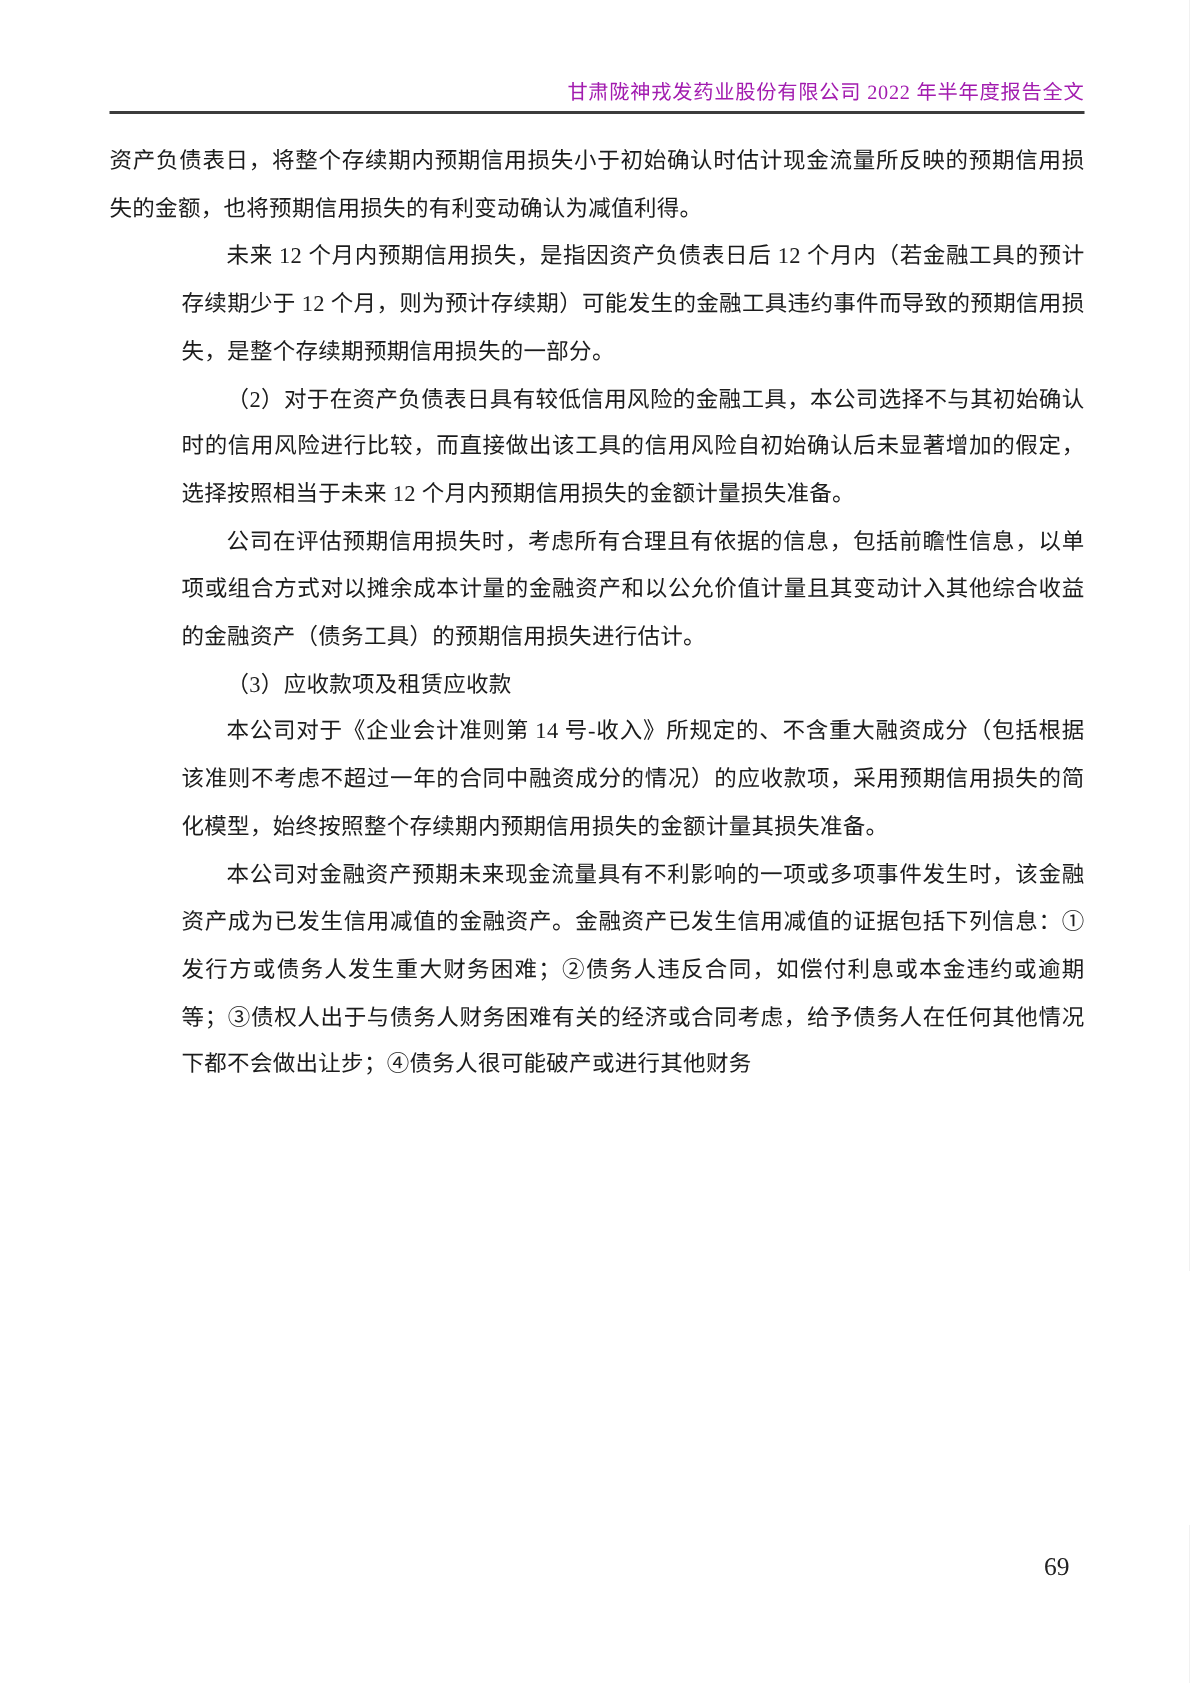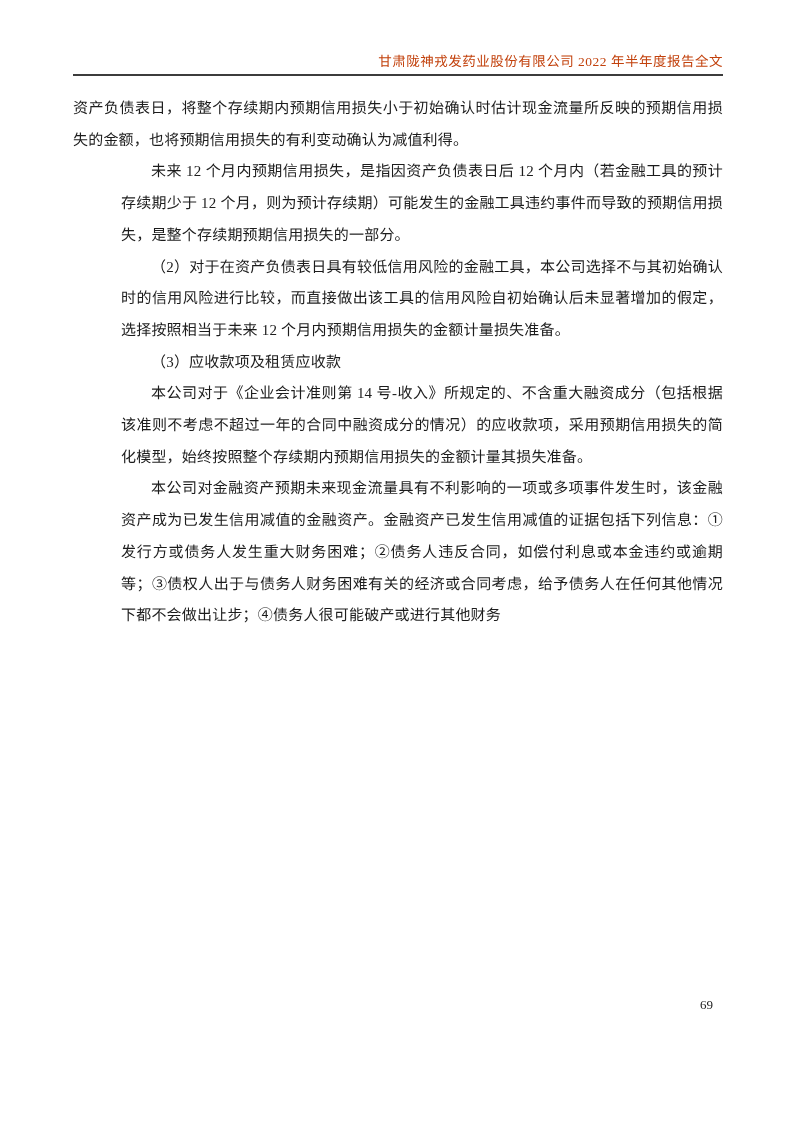--- a/index.html
+++ b/index.html
@@ -21,21 +21,21 @@
     position: absolute;
     left: 73px;
     top: 52px;
     width: 650px;
     text-align: right;
     font-size: 13.5px;
     line-height: 19px;
     letter-spacing: 0.5px;
     padding-bottom: 3px;
     border-bottom: 2px solid #3c3c3c;
-    color: #c2410c;
+    color: #a21caf;
   }
   .body-text {
     position: absolute;
     left: 73px;
     top: 93px;
     width: 650px;
     font-size: 15px;
     line-height: 31.7px;
     text-align: justify;
     letter-spacing: 0.2px;
@@ -44,41 +44,42 @@
     margin: 0;
     padding: 0;
   }
   .body-text p.indent {
     text-indent: 2em;
     margin-left: 48px;
   }
   .page-number {
     position: absolute;
     left: 73px;
-    top: 996px;
+    top: 1036px;
     width: 640px;
     text-align: right;
-    font-size: 13px;
+    font-size: 17px;
     line-height: 18px;
     color: #222222;
   }
 </style>
 </head>
 <body>
 
 <div class="page">
 
   <div class="header">
     <span>甘肃陇神戎发药业股份有限公司 2022 年半年度报告全文</span>
   </div>
 
   <div class="body-text">
     <p>资产负债表日，将整个存续期内预期信用损失小于初始确认时估计现金流量所反映的预期信用损失的金额，也将预期信用损失的有利变动确认为减值利得。</p>
     <p class="indent">未来 12 个月内预期信用损失，是指因资产负债表日后 12 个月内（若金融工具的预计存续期少于 12 个月，则为预计存续期）可能发生的金融工具违约事件而导致的预期信用损失，是整个存续期预期信用损失的一部分。</p>
     <p class="indent">（2）对于在资产负债表日具有较低信用风险的金融工具，本公司选择不与其初始确认时的信用风险进行比较，而直接做出该工具的信用风险自初始确认后未显著增加的假定，选择按照相当于未来 12 个月内预期信用损失的金额计量损失准备。</p>
+    <p class="indent">公司在评估预期信用损失时，考虑所有合理且有依据的信息，包括前瞻性信息，以单项或组合方式对以摊余成本计量的金融资产和以公允价值计量且其变动计入其他综合收益的金融资产（债务工具）的预期信用损失进行估计。</p>
     <p class="indent">（3）应收款项及租赁应收款</p>
     <p class="indent">本公司对于《企业会计准则第 14 号-收入》所规定的、不含重大融资成分（包括根据该准则不考虑不超过一年的合同中融资成分的情况）的应收款项，采用预期信用损失的简化模型，始终按照整个存续期内预期信用损失的金额计量其损失准备。</p>
     <p class="indent">本公司对金融资产预期未来现金流量具有不利影响的一项或多项事件发生时，该金融资产成为已发生信用减值的金融资产。金融资产已发生信用减值的证据包括下列信息：①发行方或债务人发生重大财务困难；②债务人违反合同，如偿付利息或本金违约或逾期等；③债权人出于与债务人财务困难有关的经济或合同考虑，给予债务人在任何其他情况下都不会做出让步；④债务人很可能破产或进行其他财务</p>
   </div>
 
   <div class="page-number">69</div>
 
 </div>
 
 </body></html>

